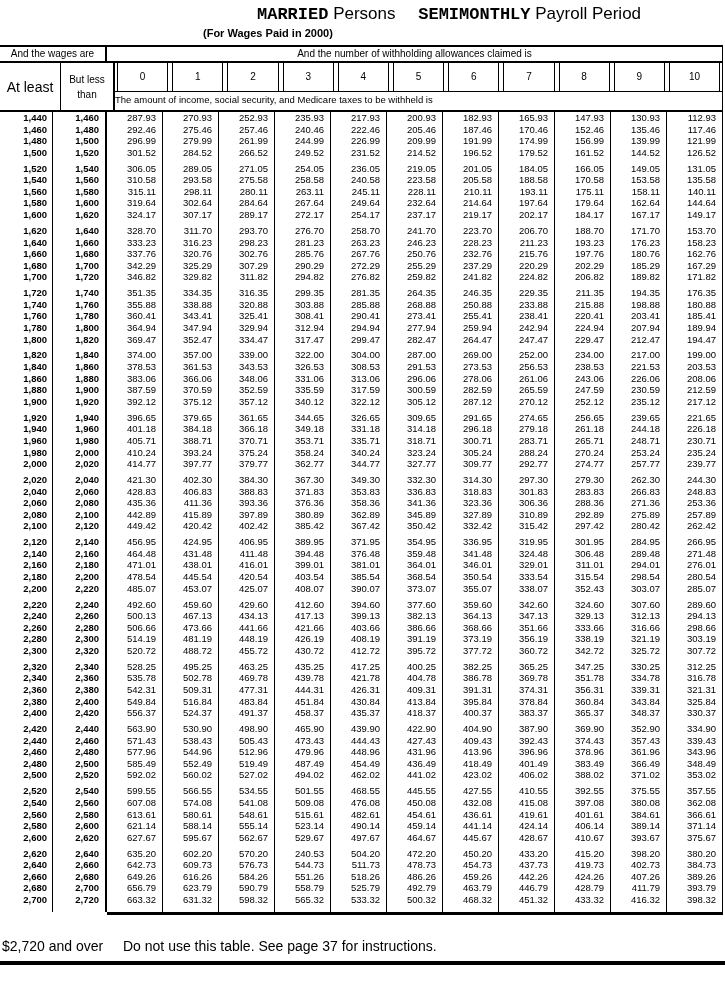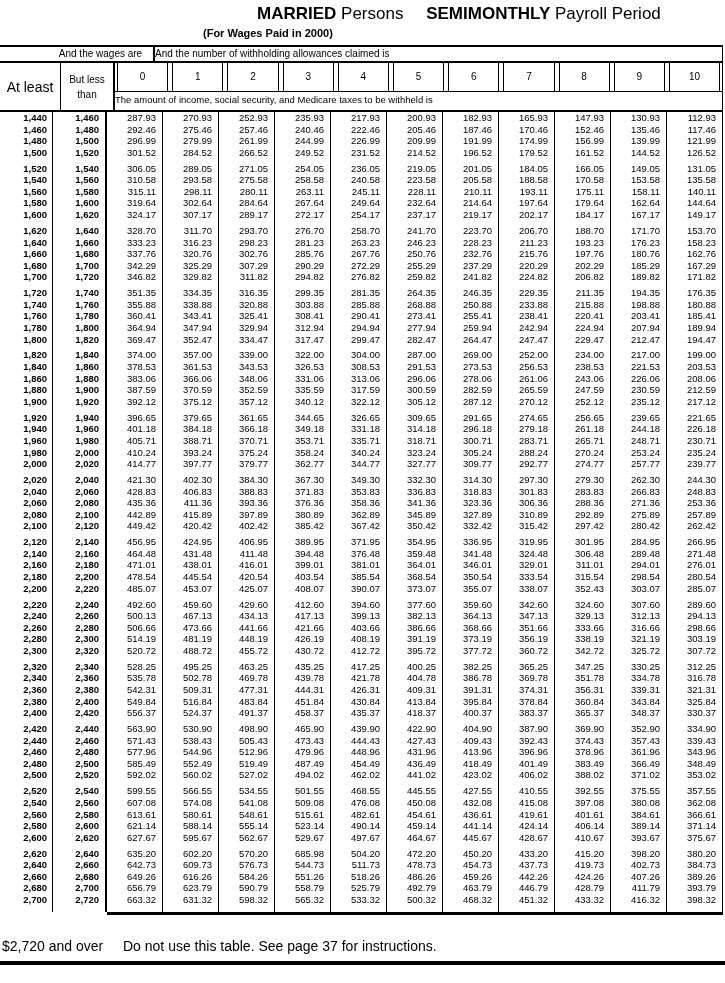--- a/index.html
+++ b/index.html
@@ -2,31 +2,31 @@
 <html><head>
 <meta charset="utf-8">
 <style>
   html,body{margin:0;padding:0;background:#fff;}
   .page{position:relative;width:725px;height:983px;background:#ffffff;color:#000;
         font-family:"Liberation Sans", sans-serif;overflow:hidden;}
   *{box-sizing:border-box;}
 
   
   .title-line1{position:absolute;top:4px;left:257px;font-size:17px;white-space:nowrap;letter-spacing:0px;}
-  .title-line1 .b{font-weight:bold;}
+  .title-line1 .b{font-weight:bold;font-family:Liberation Mono, monospace;}
   .title-gap{display:inline-block;width:18px;}
   .title-line2{position:absolute;top:27px;left:203px;font-size:11px;font-weight:bold;white-space:nowrap;}
 
   
   .table{position:absolute;top:45px;left:0;width:723px;}
 
   
   .h1{display:flex;height:18px;border-top:2px solid #000;border-bottom:2px solid #000;}
-  .h1-left{width:107px;border-right:2px solid #000;text-align:center;font-size:10px;line-height:14px;margin-left:48px;}
-  .h1-right{flex:1;border-right:1px solid #000;text-align:left;font-size:10px;line-height:14px;}
+  .h1-left{width:107px;border-right:2px solid #000;text-align:center;font-size:10px;line-height:14px;}
+  .h1-right{flex:1;border-right:1px solid #000;text-align:center;font-size:10px;line-height:14px;}
 
   
   .h2{display:flex;height:47px;}
   .h2-atleast{width:61px;border-right:1px solid #000;display:flex;align-items:center;justify-content:center;
               font-size:14px;}
   .h2-butless{width:54px;border-right:2px solid #000;display:flex;align-items:center;justify-content:center;
               font-size:10px;text-align:center;line-height:15px;}
   .h2-right{flex:1;border-right:1px solid #000;display:flex;flex-direction:column;}
   .boxes{display:flex;height:29px;border-bottom:1px solid #000;}
   .box{flex:1;margin:0 2px;border-left:1px solid #000;border-right:1px solid #000;
@@ -1162,21 +1162,21 @@
           <div class="cv"></div>
           <div class="cv"></div>
           <div class="cv"></div>
         </div>
         <div class="trow">
           <div class="ca">2,620</div>
           <div class="cb">2,640</div>
           <div class="cv">635.20</div>
           <div class="cv">602.20</div>
           <div class="cv">570.20</div>
-          <div class="cv">685.98</div>
+          <div class="cv">240.53</div>
           <div class="cv">504.20</div>
           <div class="cv">472.20</div>
           <div class="cv">450.20</div>
           <div class="cv">433.20</div>
           <div class="cv">415.20</div>
           <div class="cv">398.20</div>
           <div class="cv">380.20</div>
         </div>
         <div class="trow">
           <div class="ca">2,640</div>

